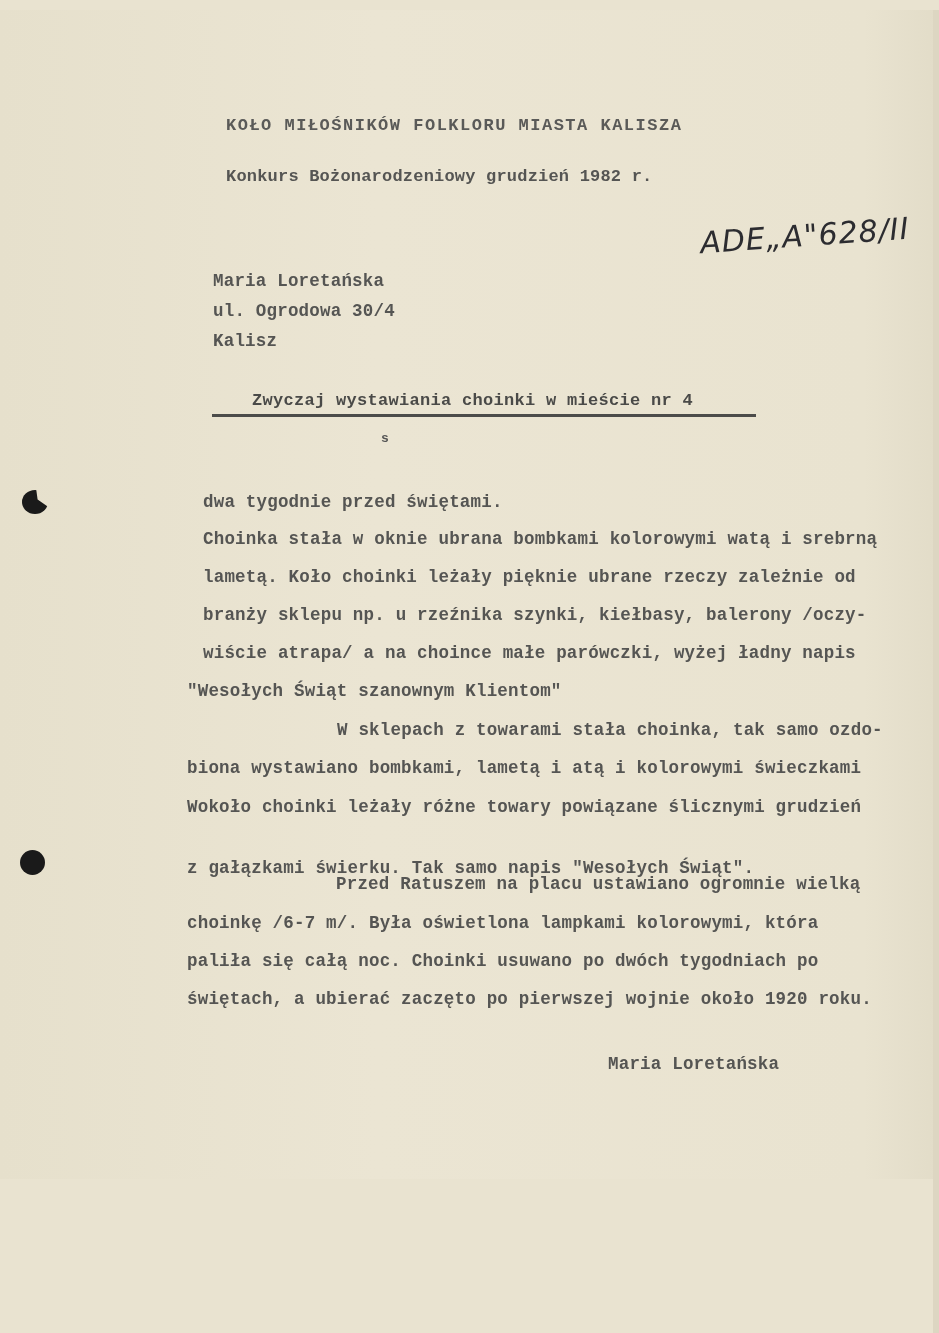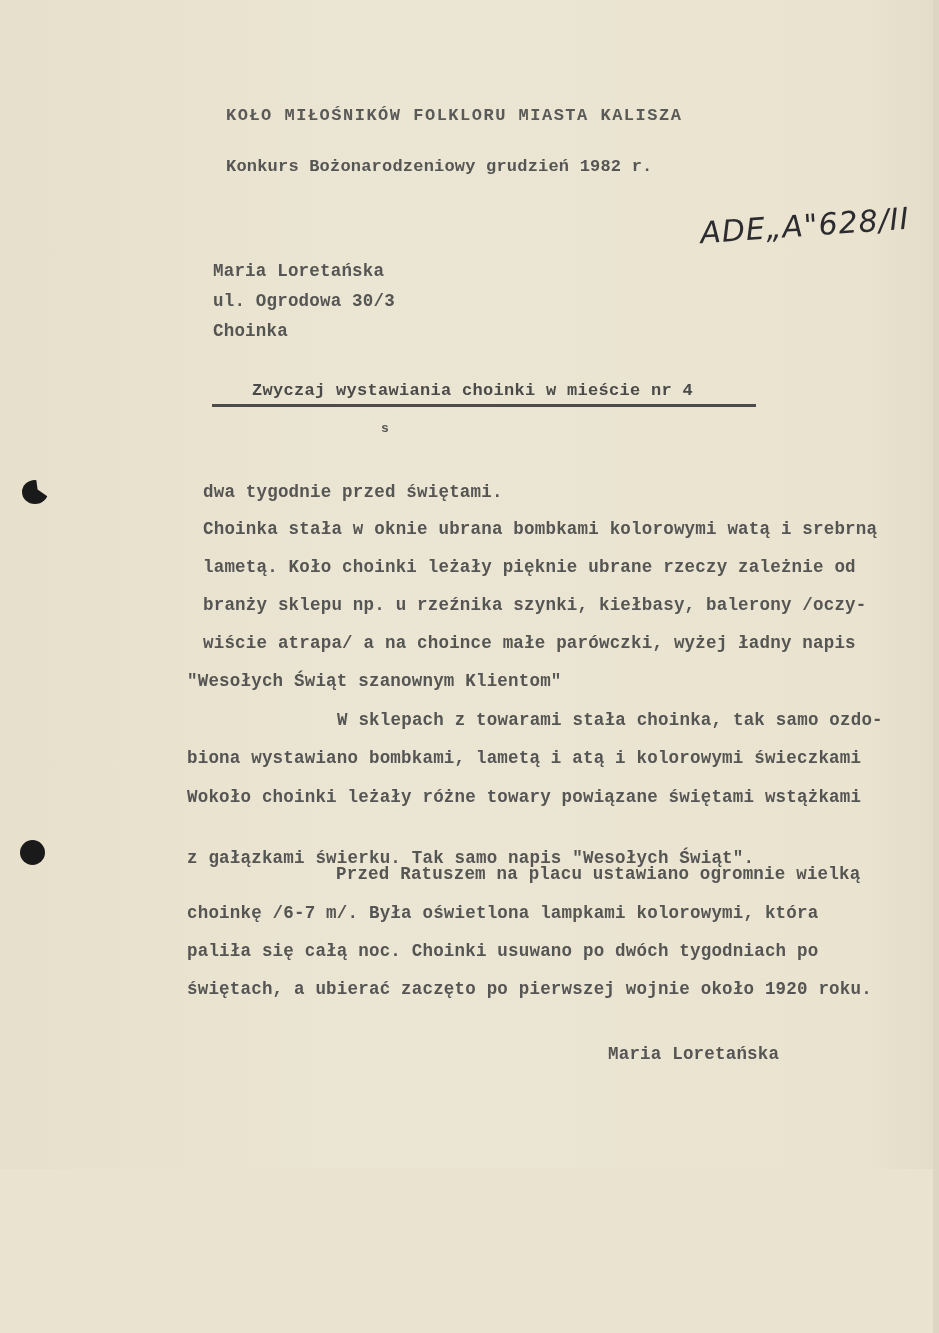--- a/index.html
+++ b/index.html
@@ -3,21 +3,21 @@
 <meta charset="utf-8">
 <style>
   html, body { margin: 0; padding: 0; }
   body {
     width: 939px; height: 1333px; position: relative; overflow: hidden;
     background: #e9e3d0;
     font-family: "Liberation Mono", "DejaVu Sans Mono", monospace;
     color: #4a4a48;
   }
   .paper {
-    position: absolute; left: 0; top: 0; width: 939px; height: 1169px;
+    position: absolute; left: 0; top: 10px; width: 939px; height: 1169px;
     background: linear-gradient(90deg, #e6e0cc 0%, #ebe5d3 40%, #e9e3d0 92%, #e2dcc8 100%);
   }
   .edge {
     position: absolute; right: 0; top: 0; width: 6px; height: 1333px;
     background: #ddd6c2;
   }
   .line {
     position: absolute; white-space: pre; font-size: 17.5px; letter-spacing: 0.2px;
     font-weight: bold; color: #555553;
   }
@@ -43,37 +43,37 @@
 
 <div class="paper">
   <div class="edge"></div>
 
   <div class="line hdr" style="left:226px; top:106px;">KOŁO MIŁOŚNIKÓW FOLKLORU MIASTA KALISZA</div>
   <div class="line" style="left:226px; top:157px; font-size:17px;">Konkurs Bożonarodzeniowy grudzień 1982 r.</div>
 
   <div class="handwritten">ADE„A"628/II</div>
 
   <div class="line" style="left:213px; top:261px;">Maria Loretańska</div>
-  <div class="line" style="left:213px; top:291px;">ul. Ogrodowa 30/3</div>
-  <div class="line" style="left:213px; top:321px;">Choinka</div>
+  <div class="line" style="left:213px; top:291px;">ul. Ogrodowa 30/4</div>
+  <div class="line" style="left:213px; top:321px;">Kalisz</div>
 
   <div class="title-line"></div>
   <div class="title-text">Zwyczaj wystawiania choinki w mieście nr 4</div>
 
   <div class="accent-s" style="left:381px; top:421px;">s</div>
 
   <div class="line" style="left:203px; top:482px;">dwa tygodnie przed świętami.</div>
   <div class="line" style="left:203px; top:519px;">Choinka stała w oknie ubrana bombkami kolorowymi watą i srebrną</div>
   <div class="line" style="left:203px; top:557px;">lametą. Koło choinki leżały pięknie ubrane rzeczy zależnie od</div>
   <div class="line" style="left:203px; top:595px;">branży sklepu np. u rzeźnika szynki, kiełbasy, balerony /oczy-</div>
   <div class="line" style="left:203px; top:633px;">wiście atrapa/ a na choince małe parówczki, wyżej ładny napis</div>
   <div class="line" style="left:187px; top:671px;">"Wesołych Świąt szanownym Klientom"</div>
   <div class="line" style="left:337px; top:710px;">W sklepach z towarami stała choinka, tak samo ozdo-</div>
   <div class="line" style="left:187px; top:748px;">biona wystawiano bombkami, lametą i atą i kolorowymi świeczkami</div>
-  <div class="line" style="left:187px; top:787px;">Wokoło choinki leżały różne towary powiązane świętami wstążkami</div>
+  <div class="line" style="left:187px; top:787px;">Wokoło choinki leżały różne towary powiązane ślicznymi grudzień</div>
   <div class="line" style="left:187px; top:824px;margin-top:24px;">z gałązkami świerku. Tak samo napis "Wesołych Świąt".</div>
   <div class="line" style="left:336px; top:864px;">Przed Ratuszem na placu ustawiano ogromnie wielką</div>
   <div class="line" style="left:187px; top:903px;">choinkę /6-7 m/. Była oświetlona lampkami kolorowymi, która</div>
   <div class="line" style="left:187px; top:941px;">paliła się całą noc. Choinki usuwano po dwóch tygodniach po</div>
   <div class="line" style="left:187px; top:979px;">świętach, a ubierać zaczęto po pierwszej wojnie około 1920 roku.</div>
 
   <div class="line" style="left:608px; top:1044px;">Maria Loretańska</div>
 
   <div class="punch" style="left:22px; top:480px; width:26px; height:24px; clip-path: polygon(0 0, 55% 0, 60% 40%, 100% 70%, 100% 100%, 0 100%);"></div>
   <div class="punch" style="left:20px; top:840px; width:25px; height:25px;"></div>

